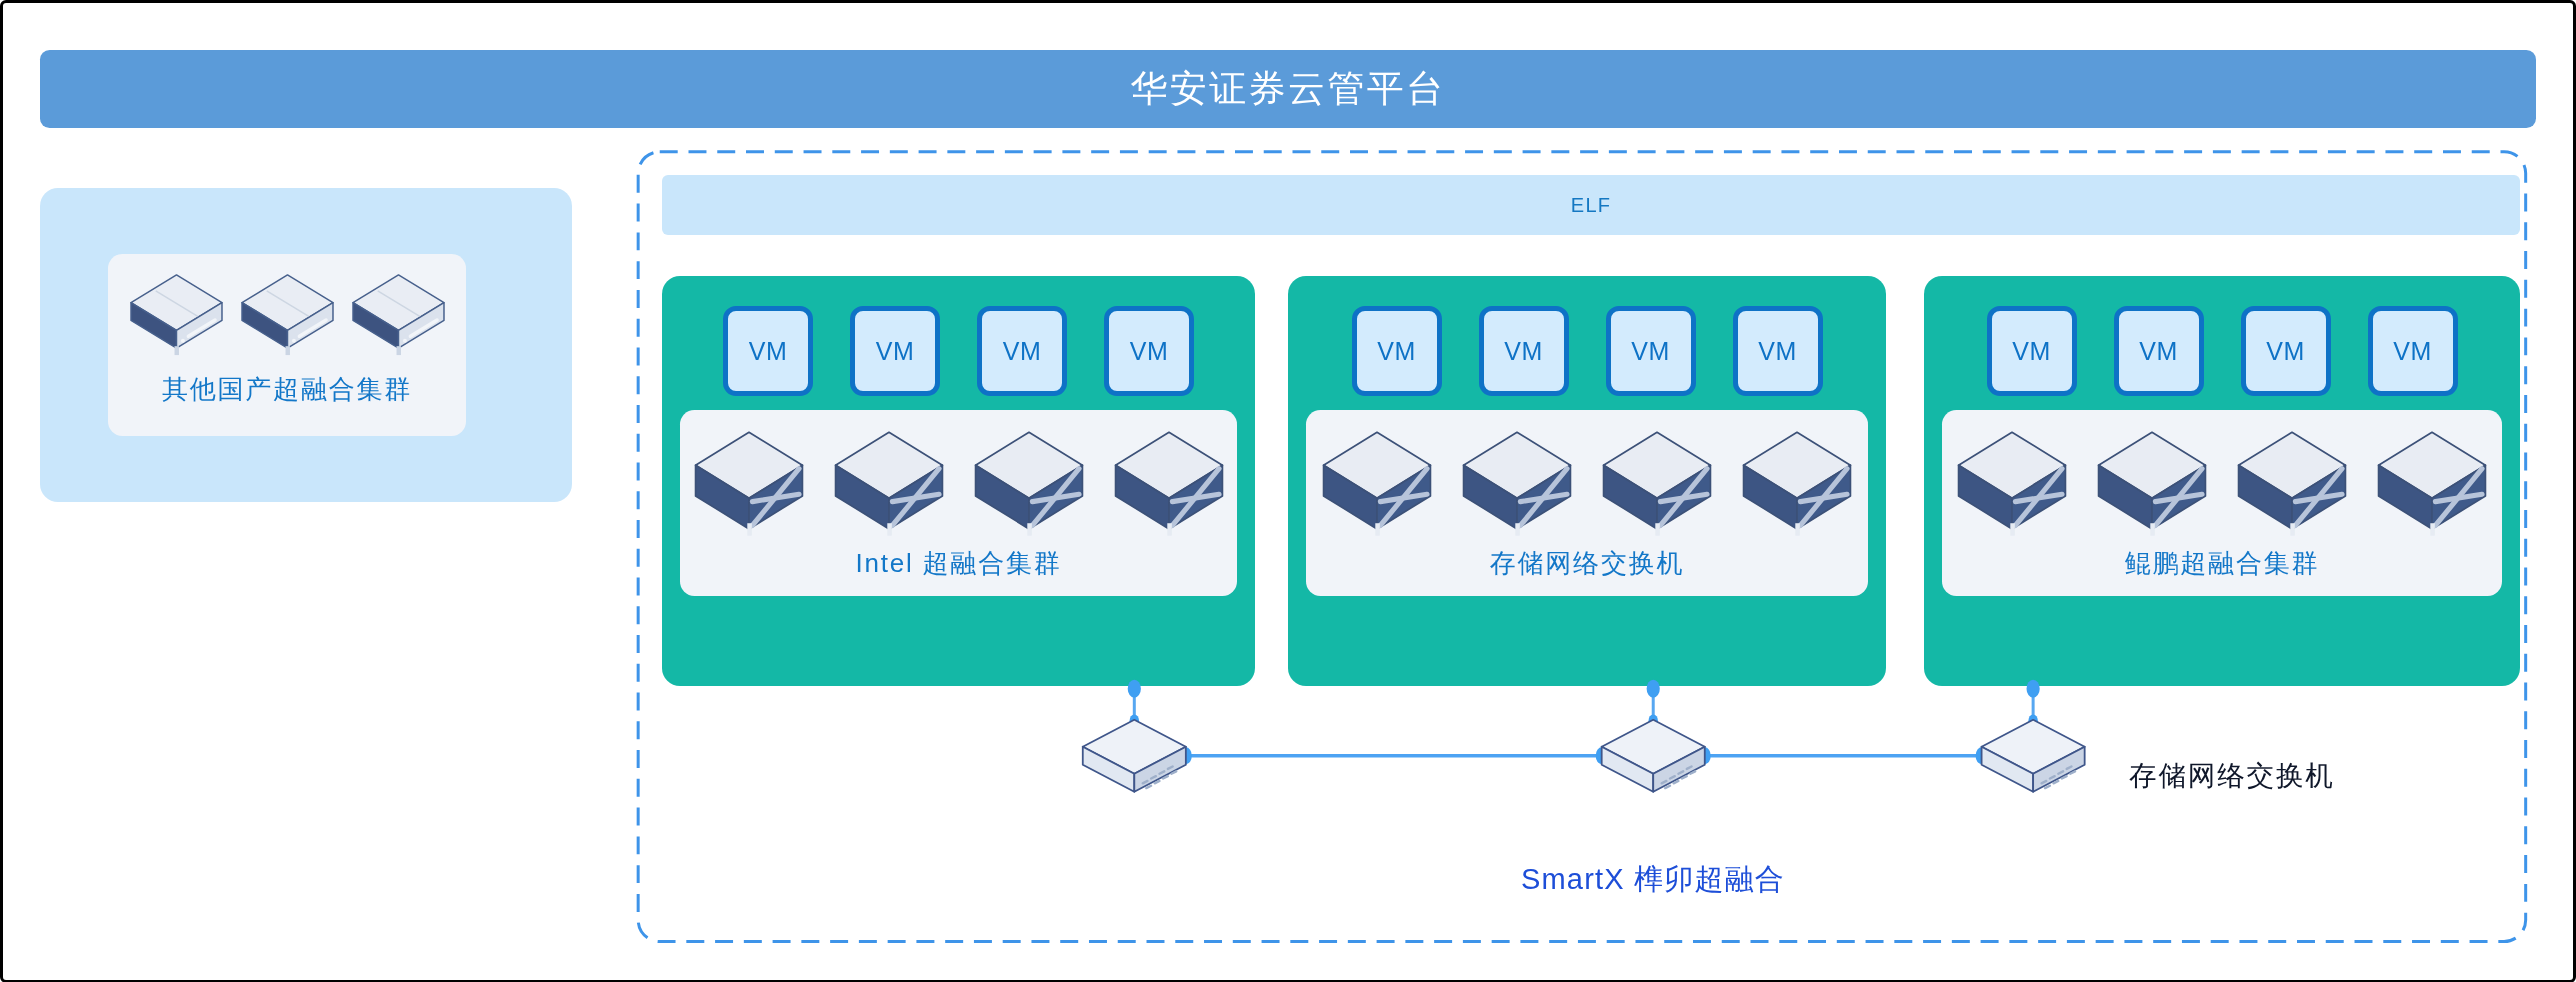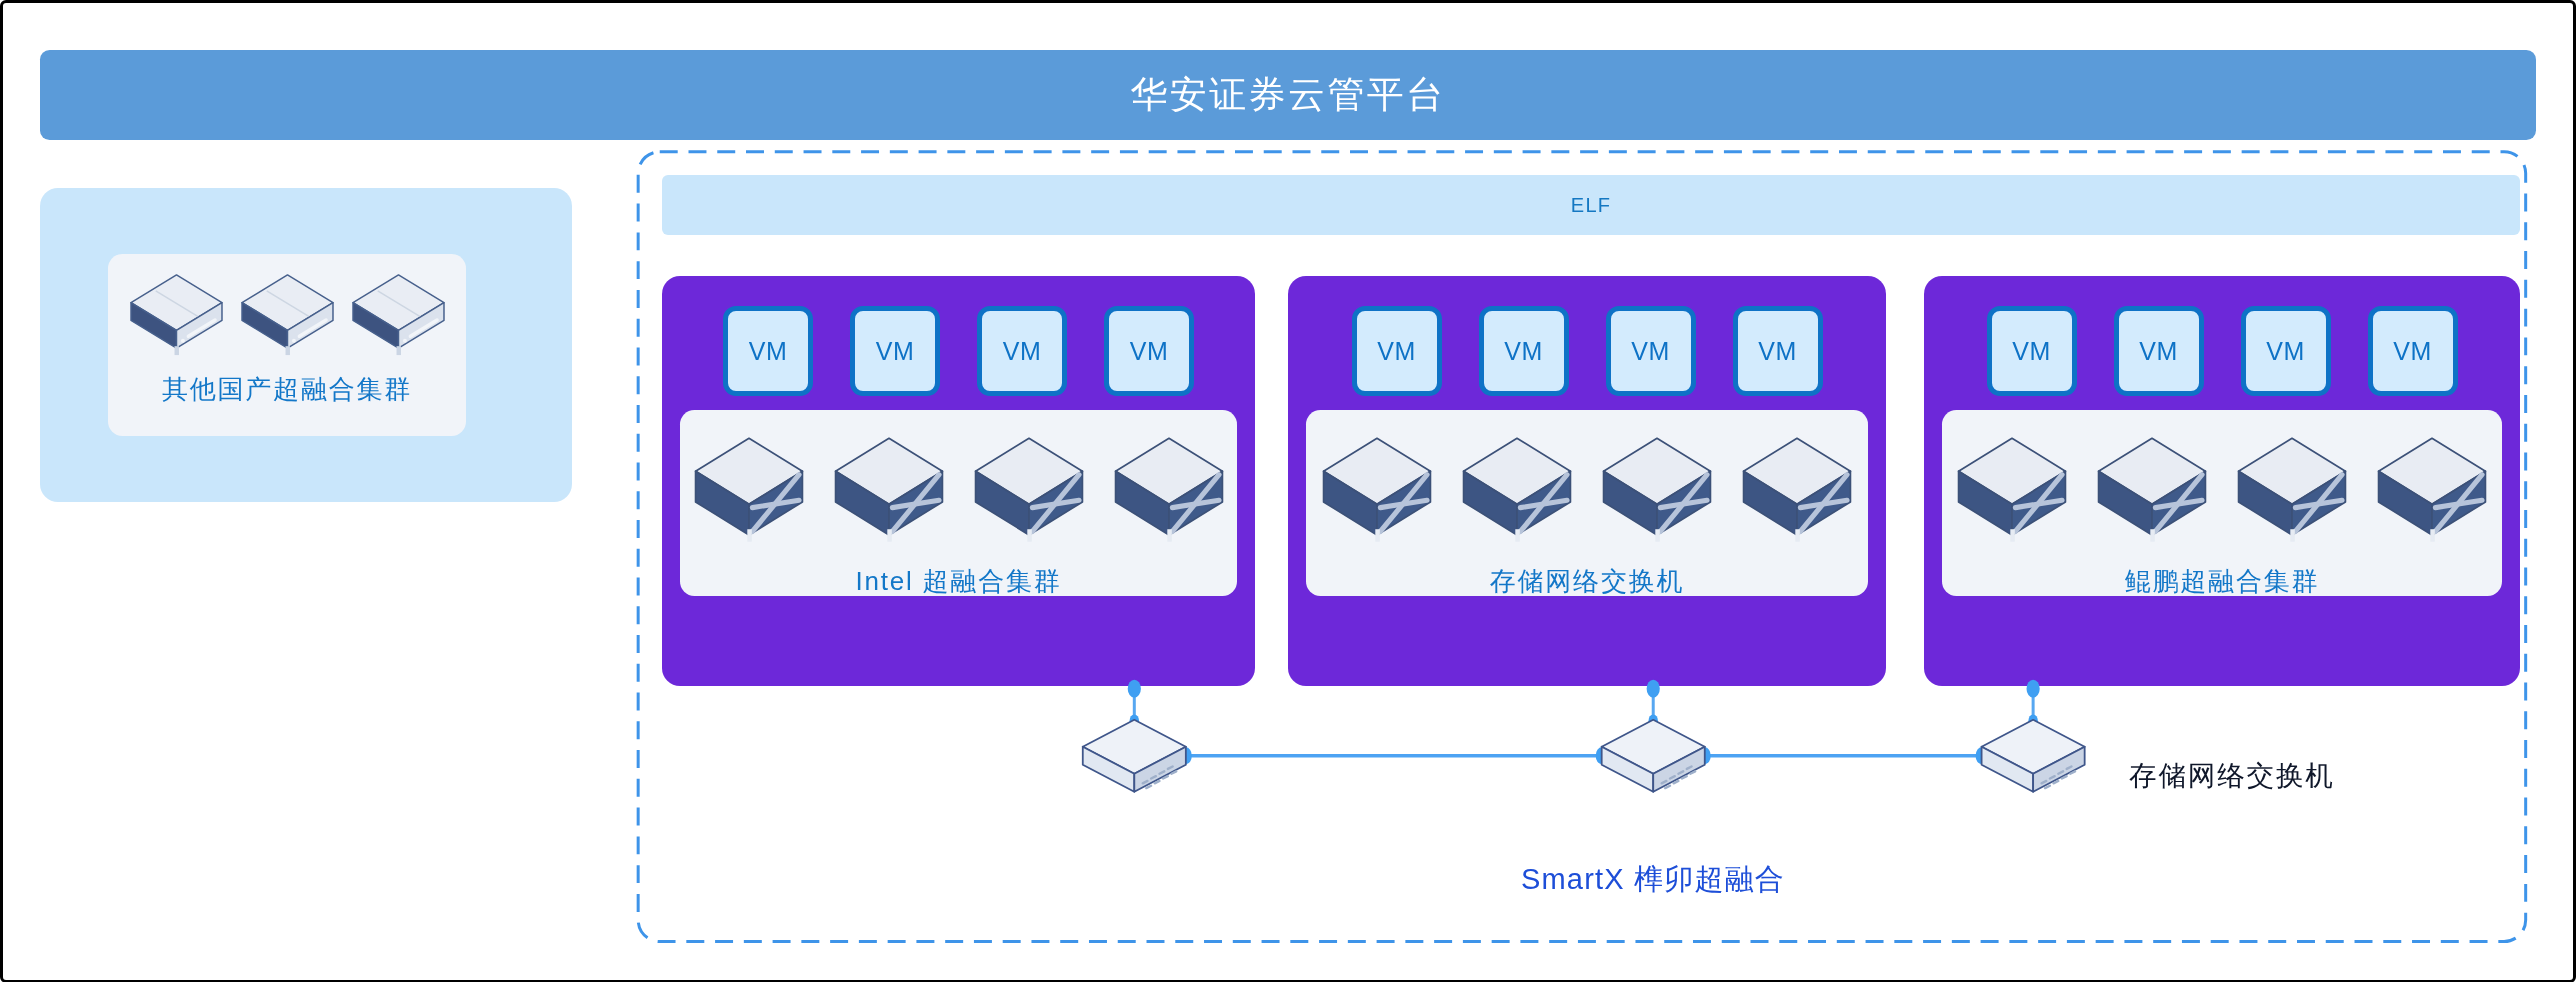--- a/index.html
+++ b/index.html
@@ -2,21 +2,21 @@
 <html style="font-size:9.6px"><head>
 <meta charset="utf-8">
 <style>
   html,body{margin:0;padding:0;}
   body{
     width:2576px;height:983px;position:relative;overflow:hidden;
     background:#ffffff;border:3px solid #000;box-sizing:border-box;border-radius:6px;
     font-family:"Liberation Sans","DejaVu Sans",sans-serif;
   }
   .banner{
-    position:absolute;left:37px;top:47px;width:2496px;height:90px;
+    position:absolute;left:37px;top:47px;width:2496px;height:78px;
     background:#5b9bd9;border-radius:9.6px;
     display:flex;align-items:center;justify-content:center;
     color:#ffffff;font-size:37px;letter-spacing:2.4px;
   }
   .elf-bar{
     position:absolute;left:659px;top:172px;width:1858px;height:60px;
     background:#c9e6fb;border-radius:6px;
     display:flex;align-items:center;justify-content:center;
     color:#1478c2;font-size:20px;letter-spacing:1.2px;
   }
@@ -28,33 +28,33 @@
   .left-box .inner-panel{
     position:absolute;left:68px;top:66px;width:358px;height:182px;
     display:flex;flex-direction:column;align-items:center;padding-top:18px;
   }
   .icon-row{display:flex;align-items:flex-end;justify-content:center;}
   .left-box .icon-row{gap:12px;}
   .blue-label{color:#1377c8;font-size:26px;letter-spacing:1.8px;white-space:nowrap;}
   .left-box .blue-label{margin-top:10.8px;}
   .cluster{
     position:absolute;top:273px;height:410px;
-    background:#6d28d9;border-radius:18px;
+    background:#14b8a6;border-radius:18px;
   }
   .vm-row{display:flex;justify-content:center;gap:37px;margin-top:30px;}
   .vm{
     width:90px;height:90px;background:#d3ebfd;
     border:5.4px solid #0e72c6;border-radius:13px;box-sizing:border-box;
     display:flex;align-items:center;justify-content:center;
     color:#0e72c6;font-size:25px;letter-spacing:0.6px;
   }
   .node-box{
     position:absolute;left:18px;right:18px;top:134px;height:186px;
     background:#f1f4f9;border-radius:14.4px;
-    display:flex;flex-direction:column;align-items:center;padding-top:26px;box-sizing:border-box;gap:12px;
+    display:flex;flex-direction:column;align-items:center;padding-top:20px;box-sizing:border-box;
   }
   .node-box .icon-row{gap:26px;}
   .node-box .blue-label{margin-top:8.4px;}
   .switch-label{
     position:absolute;left:2126px;top:730px;
     color:#0f172a;font-size:27.6px;letter-spacing:1.8px;white-space:nowrap;margin-top:24px;
   }
   .smartx-label{
     position:absolute;left:1650px;top:857px;transform:translateX(-50%);
     color:#1d4ed8;font-size:29px;letter-spacing:1.2px;white-space:nowrap;

